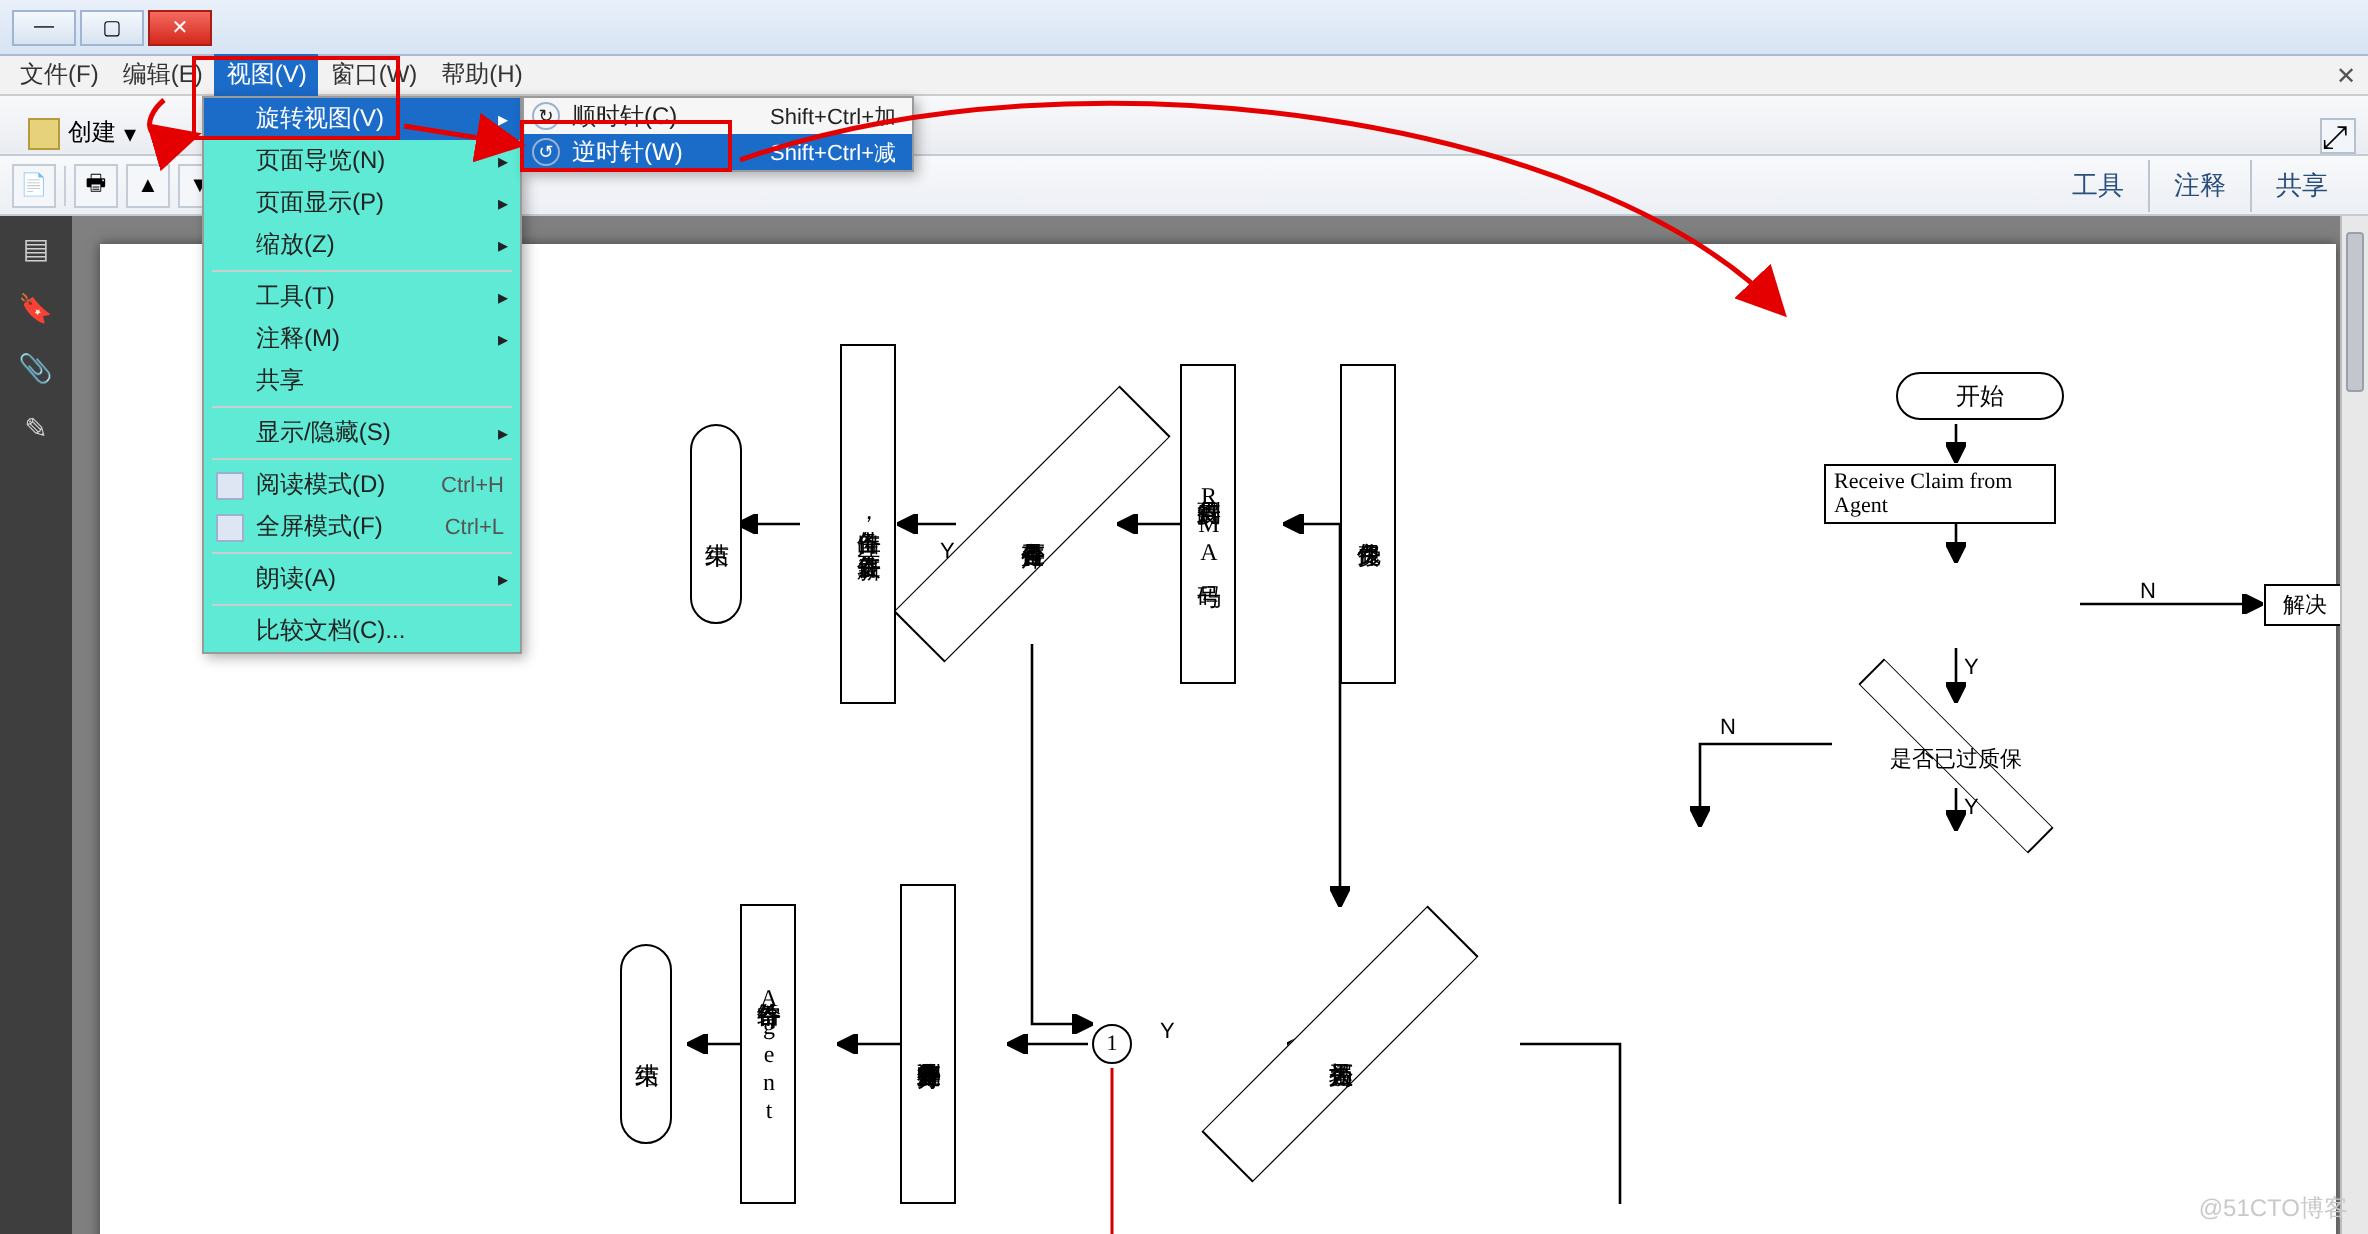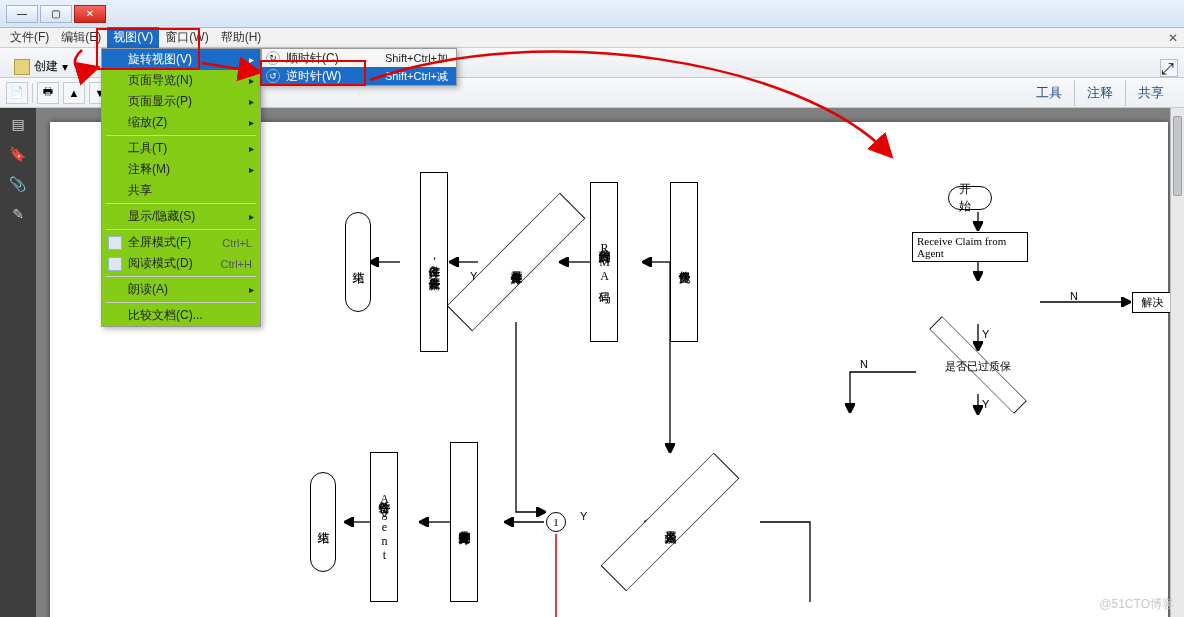--- a/index.html
+++ b/index.html
@@ -13,21 +13,21 @@
 .winbtn { width: 32px; height: 18px; background: linear-gradient(#f5f9fe,#d8e3f1); border: 1px solid #9fb5d3; font-size: 10px; display:flex;align-items:center;justify-content:center; }
 .winbtn.close { background: linear-gradient(#f56a5f,#d3281b); border-color:#a81e14; color:#fff; }
 
 
 .menubar { height: 20px; background: #f2f2f2; border-bottom: 1px solid #ccc; display: flex; align-items: center; padding: 0 4px; position: relative; }
 .menuitem { font-size: 12px; padding: 2px 6px; color: #333; }
 .menuitem.active { background: #1b6bc9; color: #fff; }
 .close-x { position:absolute; right:6px; font-size:12px; color:#555; }
 
 
-.dropdown { position: absolute; left: 101px; top: 48px; width: 160px; background: #84cc16; border: 1px solid #9a9a9a; box-shadow: 2px 2px 6px rgba(0,0,0,.3); z-index: 50; }
+.dropdown { position: absolute; left: 101px; top: 48px; width: 160px; background: #5eead4; border: 1px solid #9a9a9a; box-shadow: 2px 2px 6px rgba(0,0,0,.3); z-index: 50; }
 .dropdown .dditem { height: 21px; font-size: 12px; display: flex; align-items: center; padding: 0 8px 0 26px; position: relative; color:#222; }
 .dropdown .dditem .shortcut { margin-left: auto; color:#555; font-size:11px; }
 .dropdown .dditem.hover { background:#1b6bc9; color:#fff; }
 .dropdown .dditem .arrow { position:absolute; right:6px; font-size:10px; }
 .dropdown .sep { height:1px; background:#ccc; margin:2px 4px; }
 .dropdown .dd-icon { position:absolute; left:6px; width:14px; height:14px; background:#dde6f2; border:1px solid #9bb1cf; }
 
 
 .submenu { position:absolute; left:261px; top:48px; width:196px; background:#f6f6f6; border:1px solid #9a9a9a; box-shadow:2px 2px 6px rgba(0,0,0,.3); z-index:51; }
 .submenu .subitem { height:18px; font-size:12px; display:flex; align-items:center; padding:0 8px 0 24px; position:relative; color:#222; }
@@ -189,24 +189,24 @@
     <div class="shape diamond" style="left:590px; top:320px; height:160px;">
       <div class="d-inner"></div>
       <div class="d-text">是否人为损坏</div>
     </div>
     <div class="shape circle" style="left:496px; top:390px;">1</div>
     <div class="shape box" style="left:400px; top:320px; width:28px; height:160px;">等寄丹麦并将备件寄到上海</div>
     <div class="shape box" style="left:320px; top:330px; width:28px; height:150px;">备件寄给Agent</div>
     <div class="shape term" style="left:260px; top:350px; width:26px; height:100px;">结束</div>
     <span class="lbl" style="left:530px; top:388px;">Y</span>
 
-    <div class="shape term-h" style="left:898px; top:64px; width:44px; height:24px;">开始</div>
+    <div class="shape term-h" style="left:898px; top:64px; width:84px; height:24px;">开始</div>
     <div class="shape hbox" style="left:862px; top:110px; width:116px;">Receive Claim from Agent</div>
     <div class="shape hbox" style="left:1082px; top:170px; width:40px; border-right:none;">解决</div>
-    <div class="shape hdiam" style="left:868px; top:223px; width:120px; height:42px;">
+    <div class="shape hdiam" style="left:868px; top:236px; width:120px; height:42px;">
       <div class="d-inner"></div>
         <div class="d-text">是否已过质保</div>
     </div>
     <span class="lbl" style="left:1020px; top:168px;">N</span>
     <span class="lbl" style="left:932px; top:206px;">Y</span>
     <span class="lbl" style="left:810px; top:236px;">N</span>
     <span class="lbl" style="left:932px; top:276px;">Y</span>
 
   </div>
   <div class="vscroll">
@@ -244,27 +244,27 @@
       <span>共享</span>
     </div>
   <div class="sep"></div>
   <div class="dditem">
       <span>显示/隐藏(S)</span>
       <span class="arrow">▸</span>
     </div>
   <div class="sep"></div>
   <div class="dditem">
       <span class="dd-icon"></span>
+      <span>阅读模式(D)</span>
+      <span class="shortcut">Ctrl+H</span>
+    </div>
+  <div class="dditem">
+      <span class="dd-icon"></span>
       <span>全屏模式(F)</span>
       <span class="shortcut">Ctrl+L</span>
-    </div>
-  <div class="dditem">
-      <span class="dd-icon"></span>
-      <span>阅读模式(D)</span>
-      <span class="shortcut">Ctrl+H</span>
     </div>
   <div class="sep"></div>
   <div class="dditem">
       <span>朗读(A)</span>
       <span class="arrow">▸</span>
     </div>
   <div class="sep"></div>
   <div class="dditem">
       <span>比较文档(C)...</span>
     </div>

